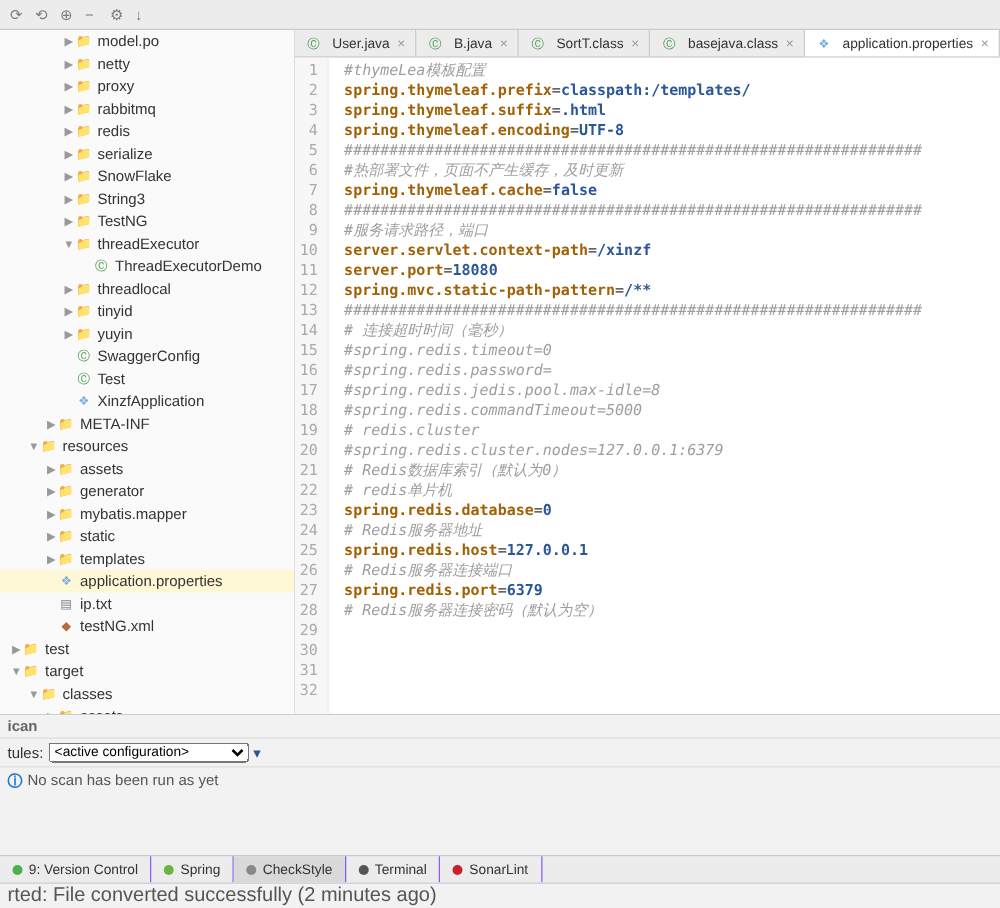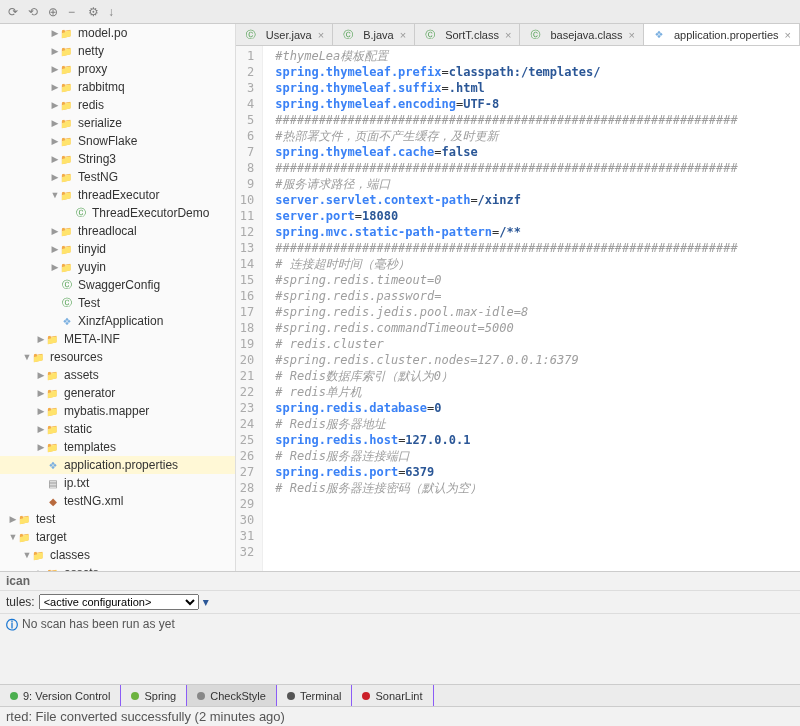--- a/index.html
+++ b/index.html
@@ -21,34 +21,34 @@
 .editor { flex: 1; display: flex; flex-direction: column; background: #fff; }
 .tabs { display: flex; background: #ececec; border-bottom: 1px solid #ccc; height: 22px; }
 .tab { display: flex; align-items: center; padding: 0 8px; border-right: 1px solid #ccc; gap: 4px; font-size: 11px; cursor: pointer; }
 .tab.active { background: #fff; }
 .tab .close { color: #999; font-size: 11px; margin-left: 2px;}
 .code-area { flex: 1; display: flex; overflow: auto; font-family: "Consolas", "DejaVu Sans Mono", monospace; font-size: 12px; }
 .gutter { background: #f7f7f7; color: #aaa; text-align: right; padding: 2px 8px 2px 4px; user-select: none; border-right: 1px solid #eee; }
 .gutter div { height: 16px; line-height: 16px; }
 .code-lines { padding: 2px 0 2px 12px; flex:1; }
 .code-lines div { height: 16px; line-height: 16px; white-space: pre; }
-.c-key { color: #3b82f6; font-weight: bold; }
+.c-key { color: #a16207; font-weight: bold; }
 .c-eq { color: #333; }
 .c-val { color: #2b5797; font-weight: bold; }
 .c-comment { color: #9e9e9e; font-style: italic; }
 .c-hash { color: #9e9e9e; font-style: italic; }
 .bottom-panel { background: #f2f2f2; border-top: 1px solid #ccc; font-size: 12px; }
 .scan-row { padding: 2px 6px; color: #666; border-bottom: 1px solid #ddd; font-weight: bold;}
 .rules-row { display:flex; align-items:center; padding: 3px 6px; gap:4px; border-bottom: 1px solid #ddd;}
 .rules-row select { font-size: 11px; width: 160px; }
 .noscan-row { padding: 3px 6px; color: #555; display:flex; align-items:center; gap:4px; height: 70px; align-items: flex-start;}
 .bottombar { display: flex; border-top: 1px solid #ccc; background: #ececec; height: 22px; align-items: stretch; }
 .bottombar .btab { display:flex; align-items:center; padding: 0 10px; gap:5px; font-size: 11px; border-right:1px solid #8b5cf6; cursor:pointer; }
 .bottombar .btab.active { background: #d9d9d9; }
-.statusbar { height: 20px; background: #f2f2f2; border-top: 1px solid #ccc; display:flex; align-items:center; padding: 0 6px; font-size: 13px; color: #555; }
+.statusbar { height: 20px; background: #f2f2f2; border-top: 1px solid #ccc; display:flex; align-items:center; padding: 0 6px; font-size: 16px; color: #555; }
 .dot { width:8px; height:8px; border-radius:50%; display:inline-block; }
 .blue-info { color:#1976d2; font-weight:bold; }
 </style>
 </head>
 <body>
 
 <div class="toolbar">
   <span class="icon">⟳</span>
   <span class="icon">⟲</span>
   <span class="icon">⊕</span>

